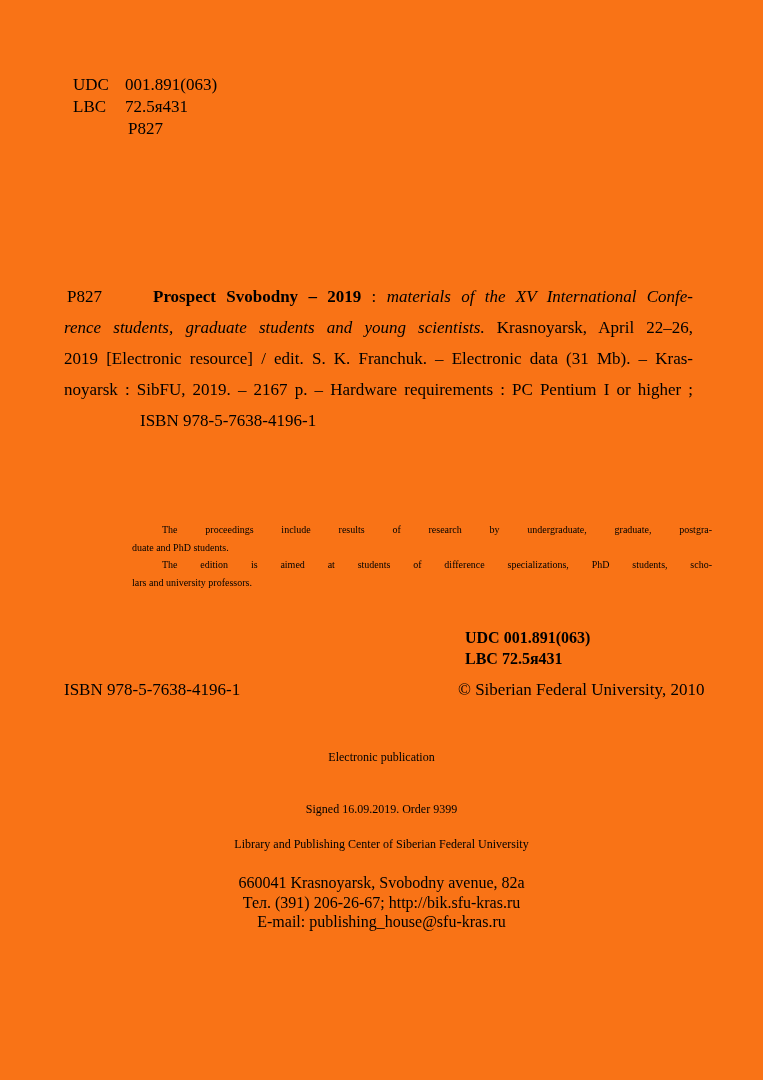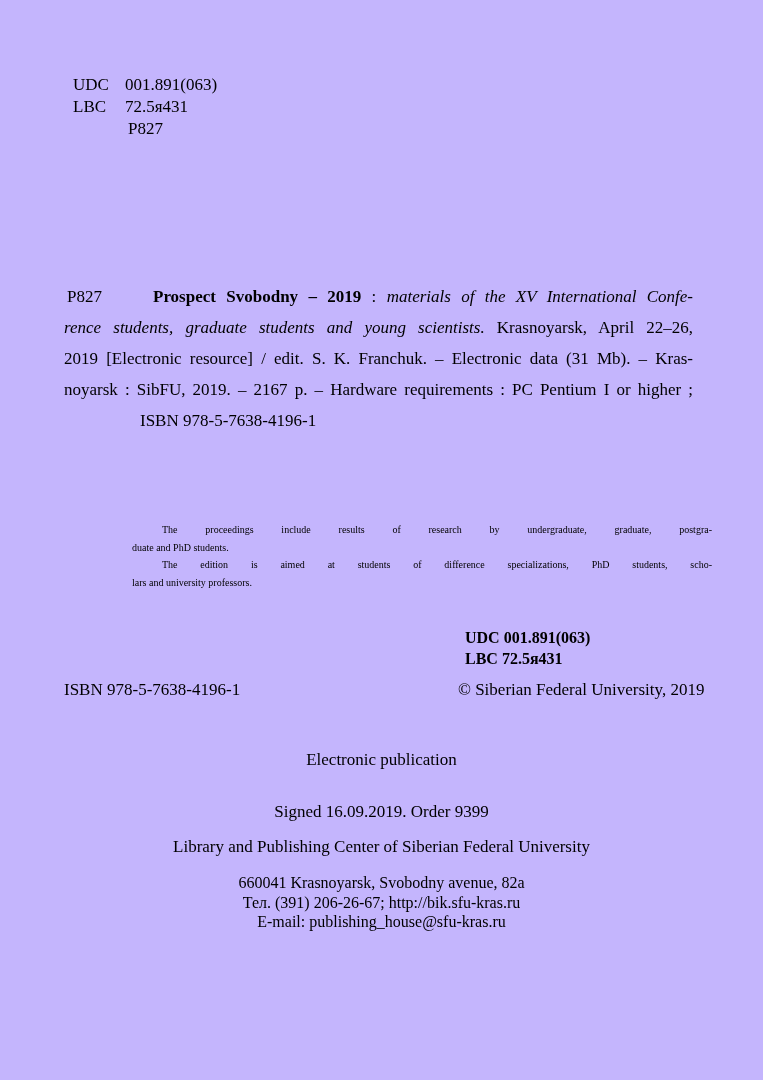--- a/index.html
+++ b/index.html
@@ -1,20 +1,20 @@
 <!DOCTYPE html>
 <html><head>
 <meta charset="utf-8">
 <style>
   html, body { margin: 0; padding: 0; background: #ffffff; }
   .page {
     position: relative;
     width: 763px;
     height: 1080px;
-    background: #c4b5fd;
+    background: #f97316;
     color: #000000;
     font-family: "Liberation Serif", serif;
     overflow: hidden;
   }
   .abs { position: absolute; }
 
   
   .header-block { left: 73px; top: 74px; font-size: 17px; line-height: 22px; }
   .hlabel { display: inline-block; width: 52px; }
   .hrow-p { padding-left: 55px; }
@@ -45,21 +45,21 @@
   .a-indent { text-indent: 30px; }
 
   
   .codes-block { left: 465px; top: 627px; font-size: 16px; line-height: 21px; font-weight: bold; }
 
   
   .isbn-row-left { left: 64px; top: 680px; font-size: 17px; }
   .isbn-row-right { left: 458px; top: 680px; font-size: 17px; }
 
   
-  .center-line { left: 0; width: 763px; text-align: center; font-size: 17px; }
+  .center-line { left: 0; width: 763px; text-align: center; font-size: 12px; }
   .pub-type { top: 750px; }
   .signed { top: 802px; }
   .publisher { top: 837px; }
   .address { top: 873px; font-size: 16px; line-height: 19.5px; }
 </style>
 </head>
 <body>
 
 <div class="page">
 
@@ -95,21 +95,21 @@
     <div class="aline jl a-indent">The edition is aimed at students of difference specializations, PhD students, scho-</div>
     <div class="aline">lars and university professors.</div>
   </div>
 
   <div class="abs codes-block">
     <div>UDC 001.891(063)</div>
     <div>LBC 72.5я431</div>
   </div>
 
   <div class="abs isbn-row-left">ISBN 978-5-7638-4196-1</div>
-  <div class="abs isbn-row-right">© Siberian Federal University, 2019</div>
+  <div class="abs isbn-row-right">© Siberian Federal University, 2010</div>
 
   <div class="abs center-line pub-type">Electronic publication</div>
   <div class="abs center-line signed">Signed 16.09.2019. Order 9399</div>
   <div class="abs center-line publisher">Library and Publishing Center of Siberian Federal University</div>
 
   <div class="abs center-line address">
     <div>660041 Krasnoyarsk, Svobodny avenue, 82a</div>
     <div>Тел. (391) 206-26-67; http://bik.sfu-kras.ru</div>
     <div>E-mail: publishing_house@sfu-kras.ru</div>
   </div>

